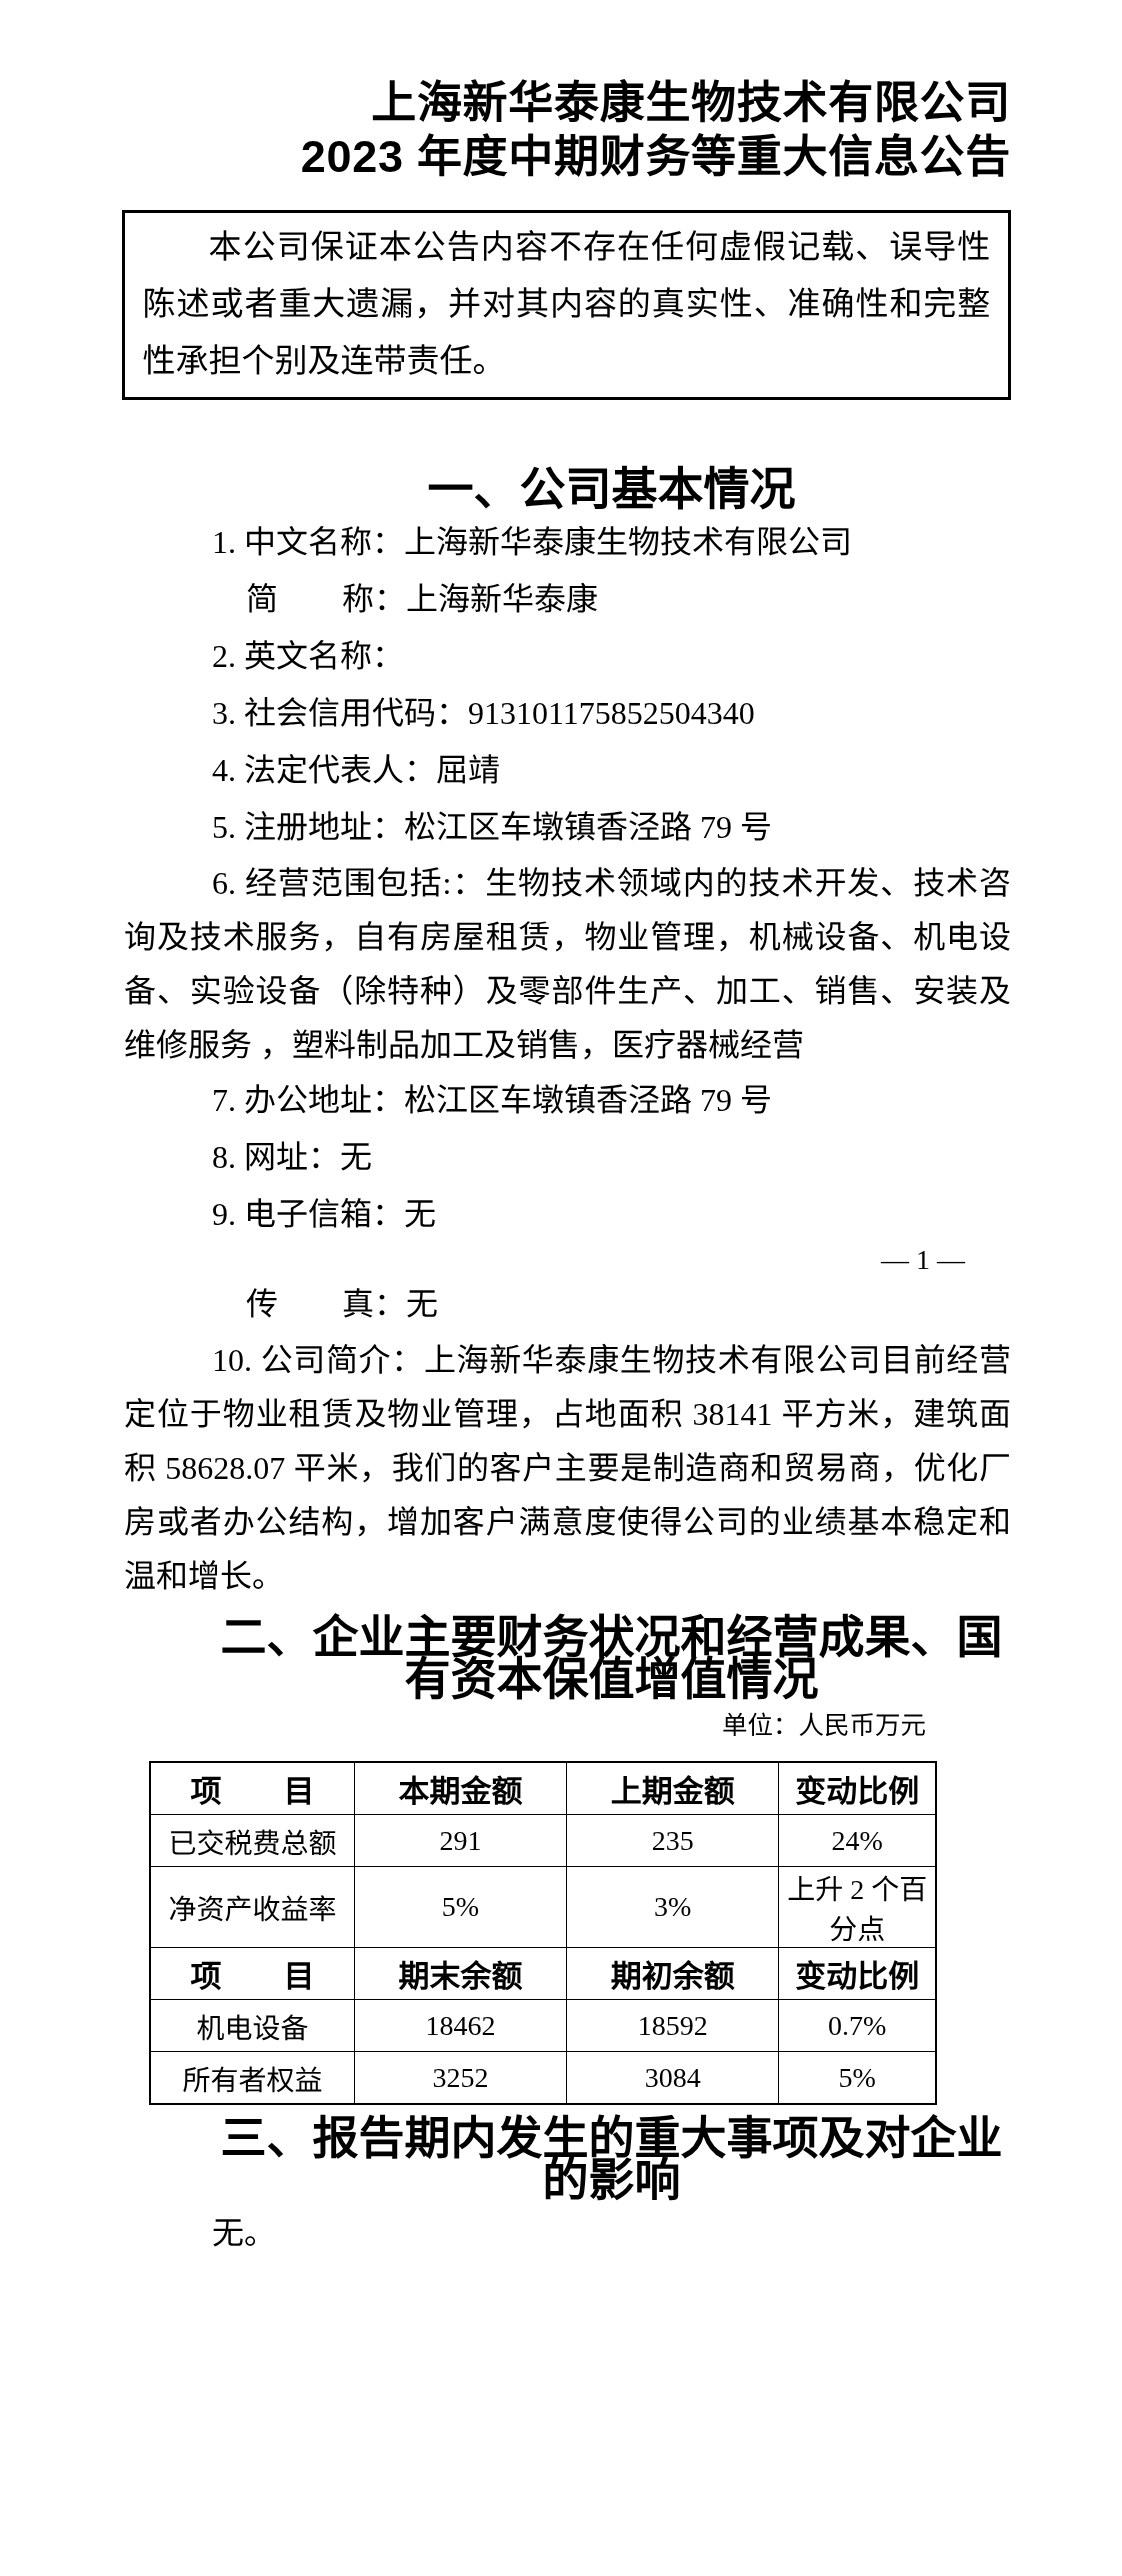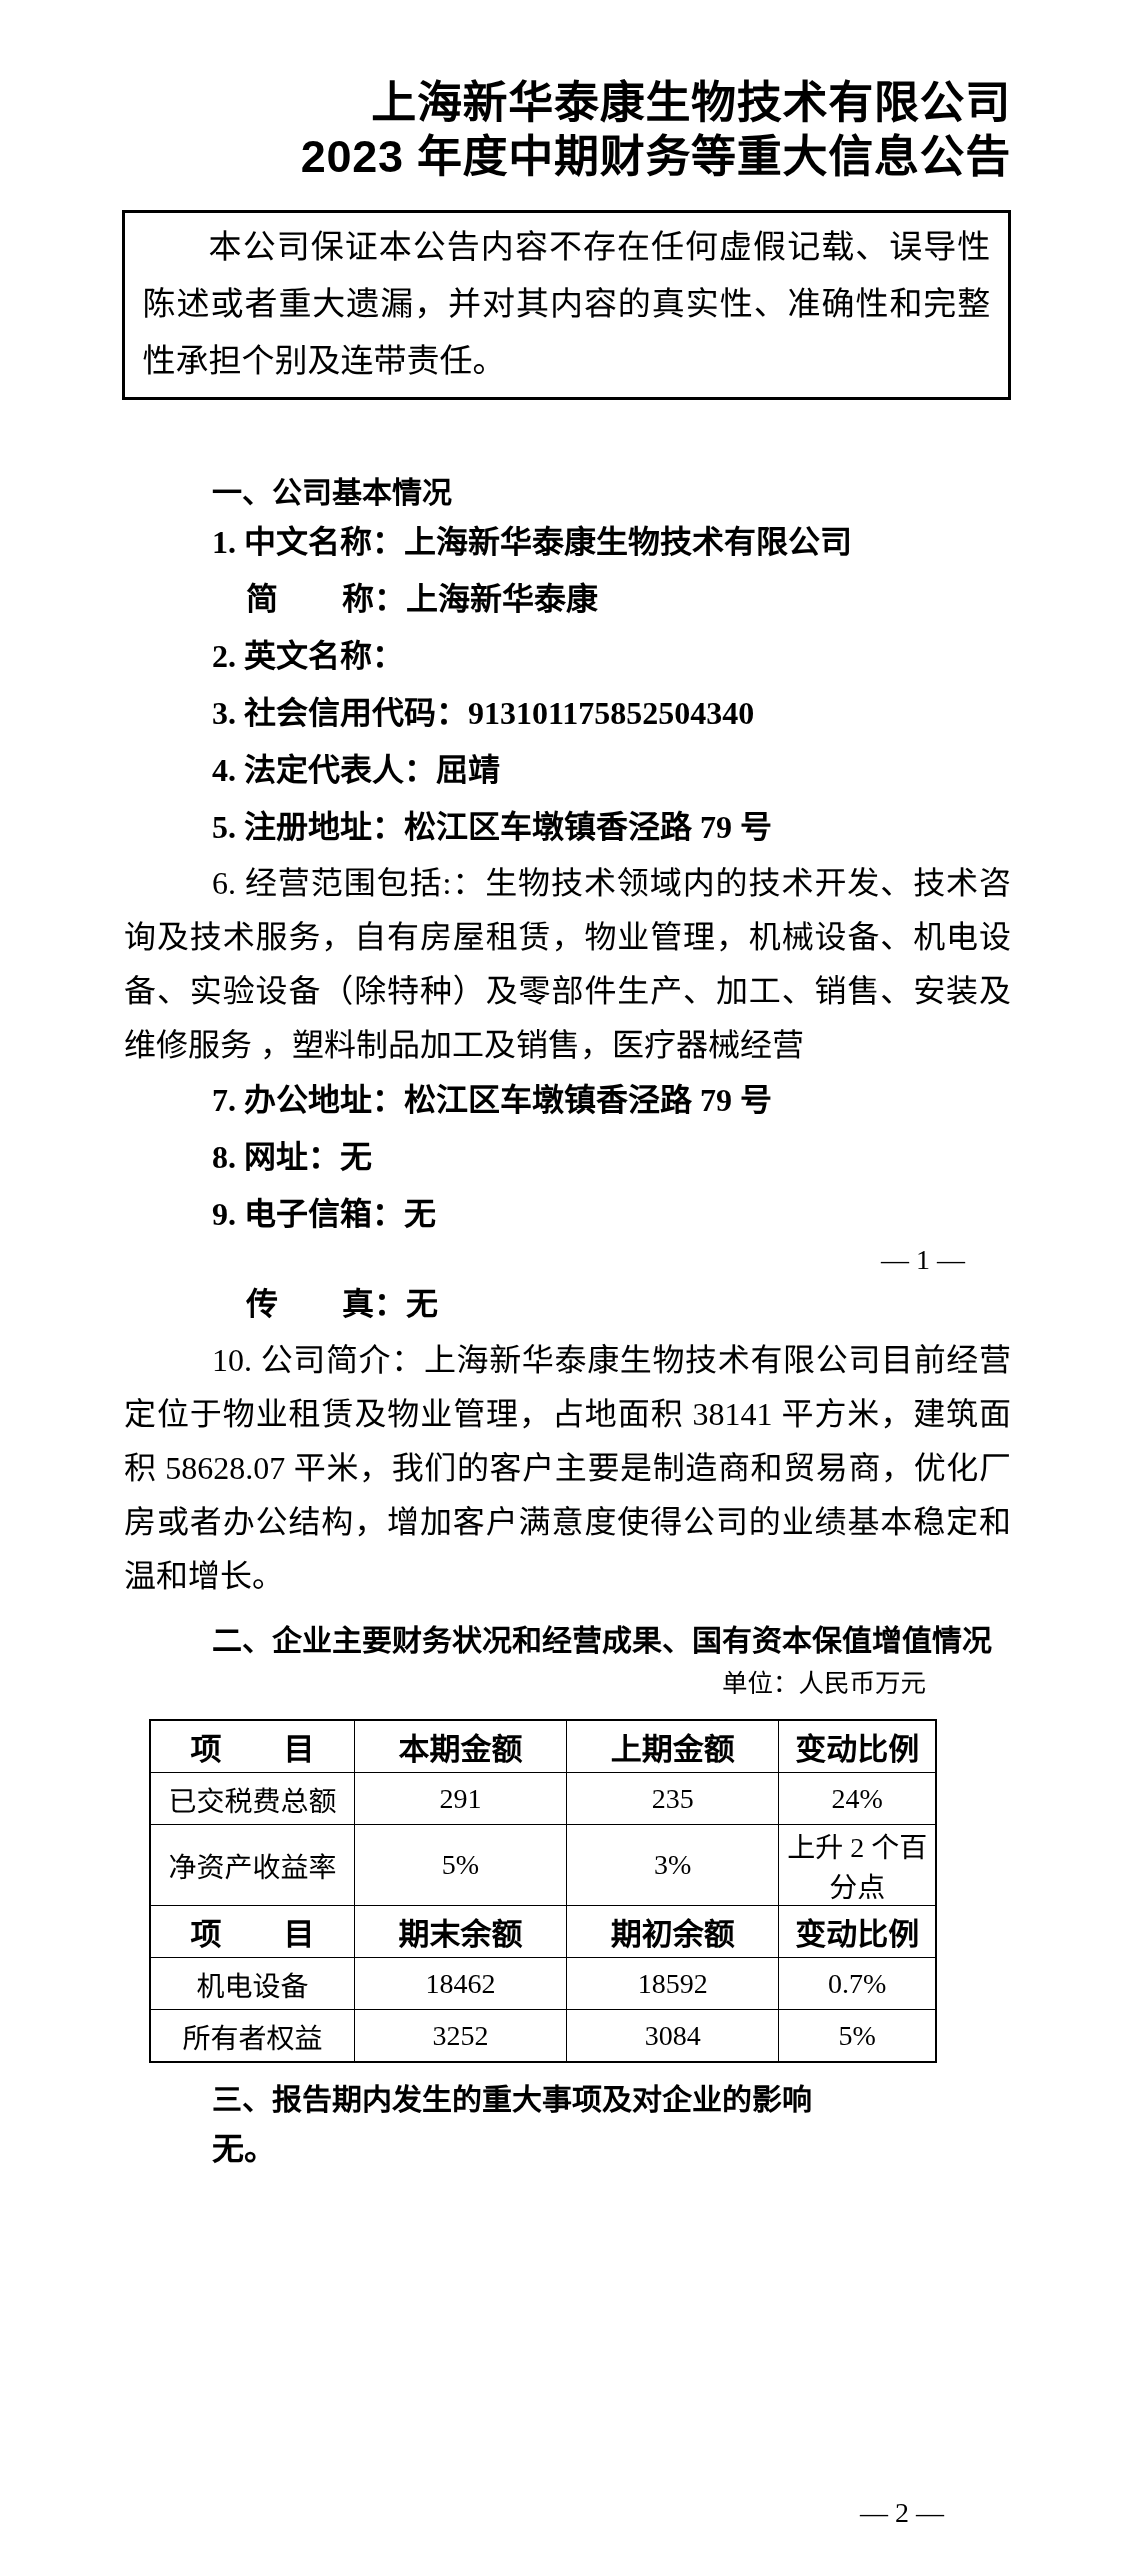--- a/index.html
+++ b/index.html
@@ -34,35 +34,35 @@
   .notice-box p{
     margin:0;
     font-size:33px;
     line-height:57px;
     text-indent:66px;
     text-align:justify;
   }
   .sec-heading{
     margin:0;
     padding-left:88px;
-    font-family:Liberation Serif, serif;
+    font-family:Liberation Mono, monospace;
     font-weight:bold;
-    font-size:30px;
+    font-size:46px;
     line-height:42px;
+    text-align:center;
   }
   .sec-heading.h1{margin-top:72px;}
   .sec-heading.h2{margin-top:17.7px;}
   .sec-heading.h3{margin-top:15.6px;}
   .item{
     margin:0;
     padding-left:88px;
     font-size:32px;
     line-height:57px;
     white-space:nowrap;
-    font-weight:bold;
   }
   .item.sub{padding-left:122px;}
   .para{
     margin:0;
     font-size:32px;
     line-height:54px;
     text-indent:88px;
     text-align:justify;
   }
   .page-footer{

